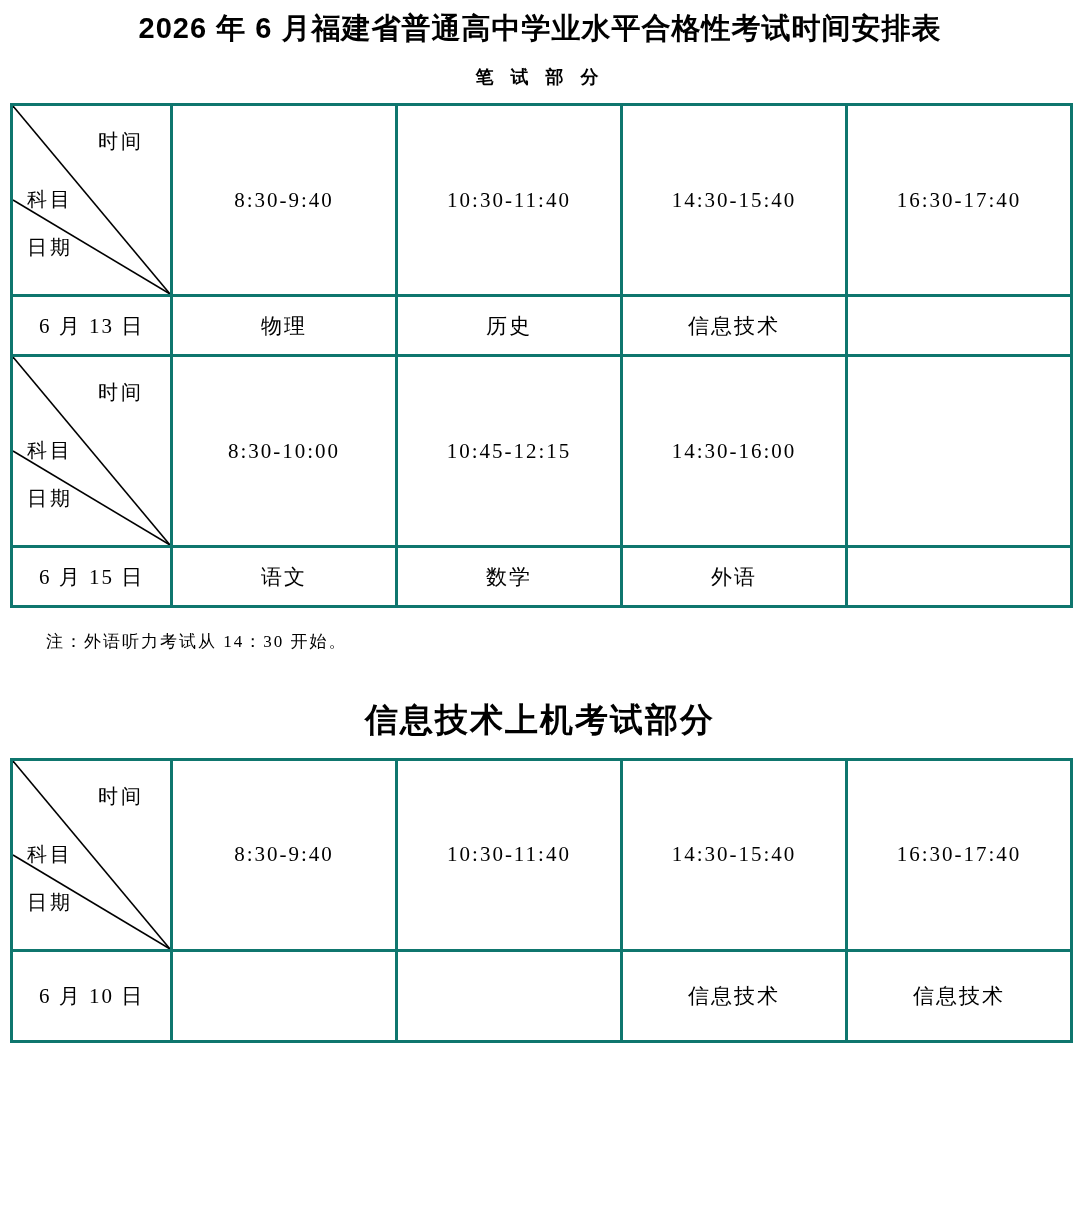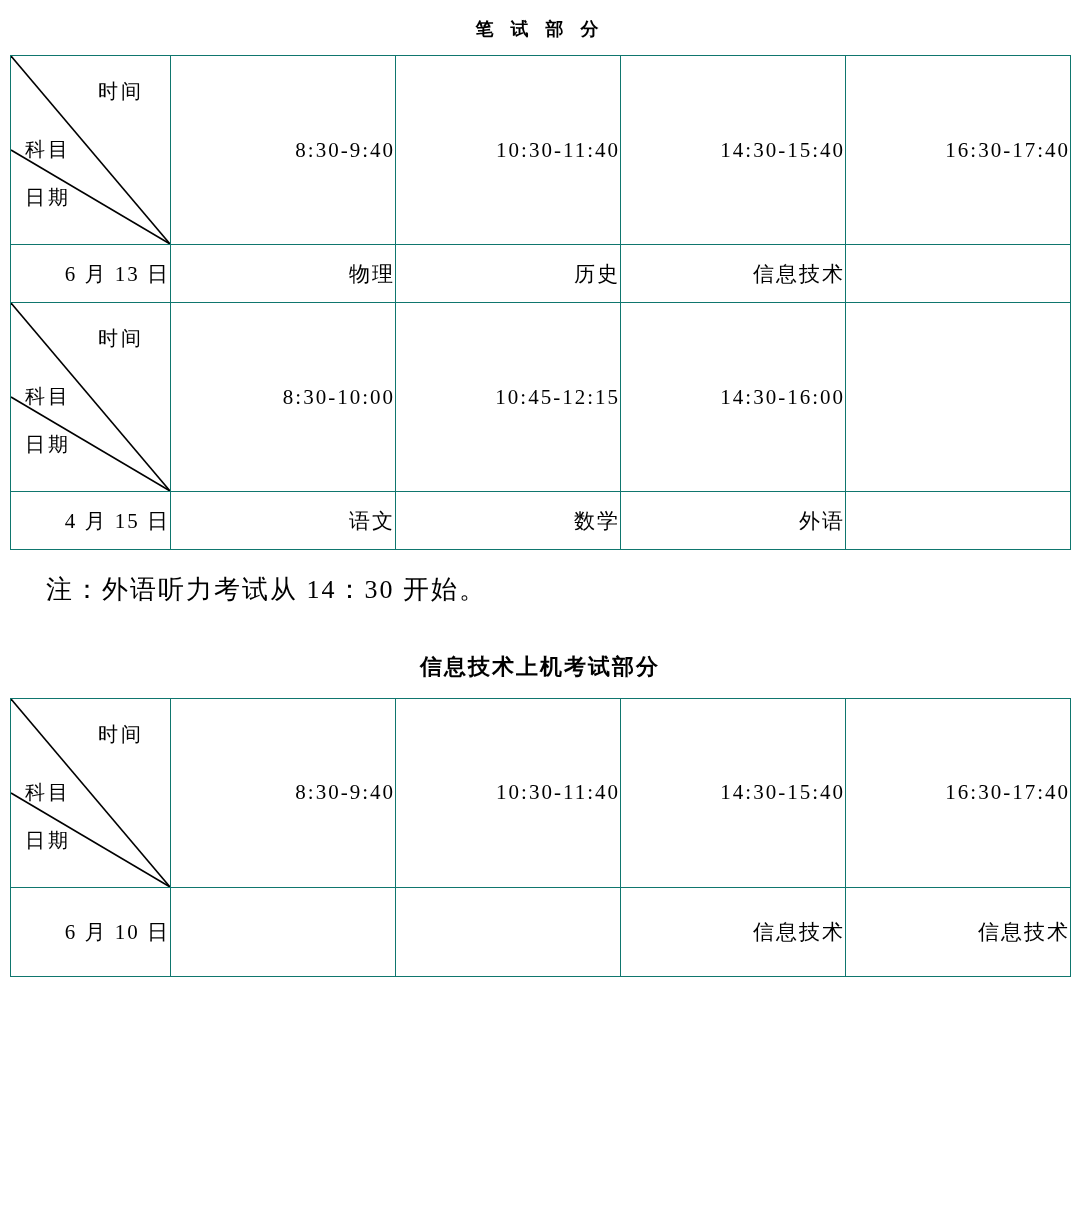--- a/index.html
+++ b/index.html
@@ -35,35 +35,35 @@
     font-size: 18px;
     letter-spacing: 6px;
     margin-top: 18px;
     margin-bottom: 14px;
     line-height: 1.3;
   }
   .section-title-2 {
     text-align: center;
     font-family: "Liberation Sans", "DejaVu Sans", sans-serif;
     font-weight: bold;
-    font-size: 22px;
+    font-size: 33px;
     letter-spacing: 2px;
     margin-top: 46px;
     margin-bottom: 16px;
     line-height: 1.3;
   }
   table.sched {
     border-collapse: collapse;
     width: 1060px;
     margin: 0 10px;
     table-layout: fixed;
   }
   table.sched td {
-    border: 1px solid #0f766e;
-    text-align: right;
+    border: 3px solid #0f766e;
+    text-align: center;
     vertical-align: middle;
     font-size: 21px;
     letter-spacing: 2px;
     padding: 0;
     height: 57px;
   }
   .corner {
     position: relative;
     height: 188px !important;
     padding: 0 !important;
@@ -88,34 +88,35 @@
   }
   .corner .lbl-subject {
     top: 80px;
     left: 14px;
   }
   .corner .lbl-date {
     top: 128px;
     left: 14px;
   }
   .note {
-    font-size: 26px;
+    font-size: 17px;
     letter-spacing: 2px;
     margin: 22px 0 0 46px;
   }
   .cell-time {
     font-family: "Liberation Serif", "DejaVu Serif", serif;
     letter-spacing: 1px;
   }
 </style>
 </head>
 <body>
 
 <div class="page">
 
+  <h1 class="doc-title">2026 年 6 月福建省普通高中学业水平合格性考试时间安排表</h1>
 
   <h2 class="section-title">笔 试 部 分</h2>
 
   <table class="sched">
     <colgroup>
       <col style="width:160px">
       <col style="width:225px">
       <col style="width:225px">
       <col style="width:225px">
       <col style="width:225px">
@@ -152,21 +153,21 @@
           <span class="lbl lbl-time">时间</span>
           <span class="lbl lbl-subject">科目</span>
           <span class="lbl lbl-date">日期</span>
         </td>
         <td class="cell-time">8:30-10:00</td>
         <td class="cell-time">10:45-12:15</td>
         <td class="cell-time">14:30-16:00</td>
         <td class="cell-time"></td>
       </tr>
       <tr>
-        <td>4 月 15 日</td>
+        <td>6 月 15 日</td>
         <td>语文</td>
         <td>数学</td>
         <td>外语</td>
         <td></td>
       </tr>
     </tbody>
   </table>
 
   <p class="note">注：外语听力考试从 14：30 开始。</p>
 

